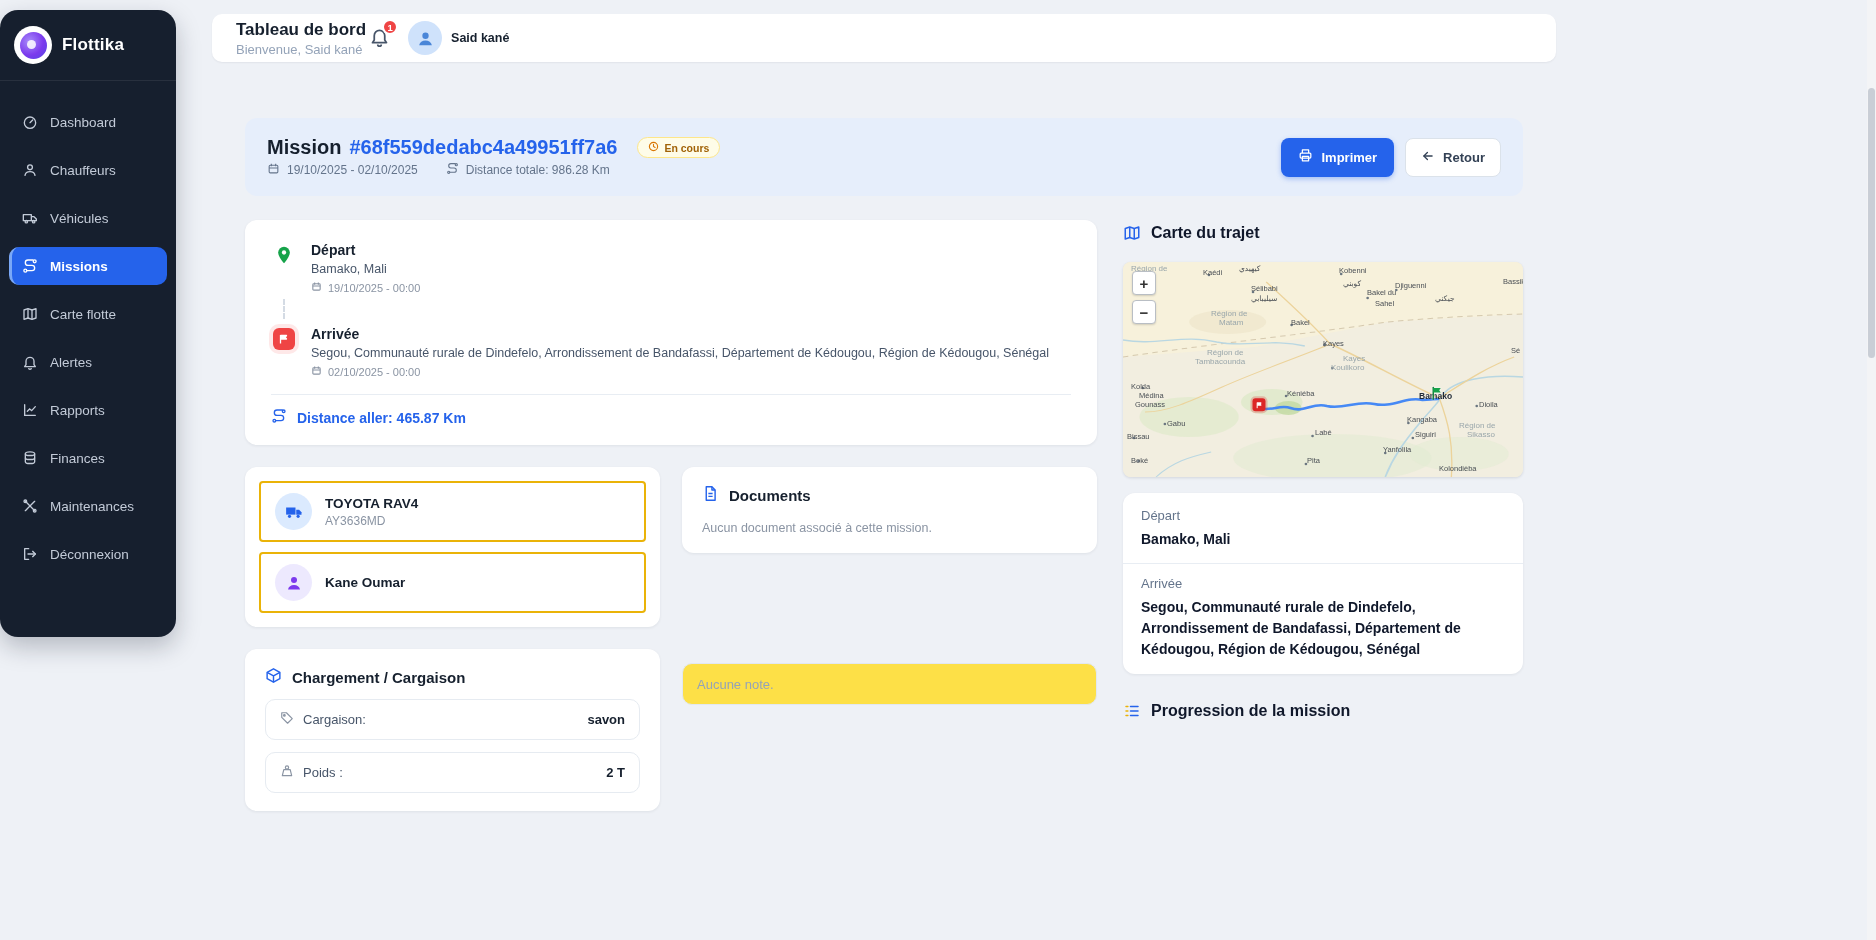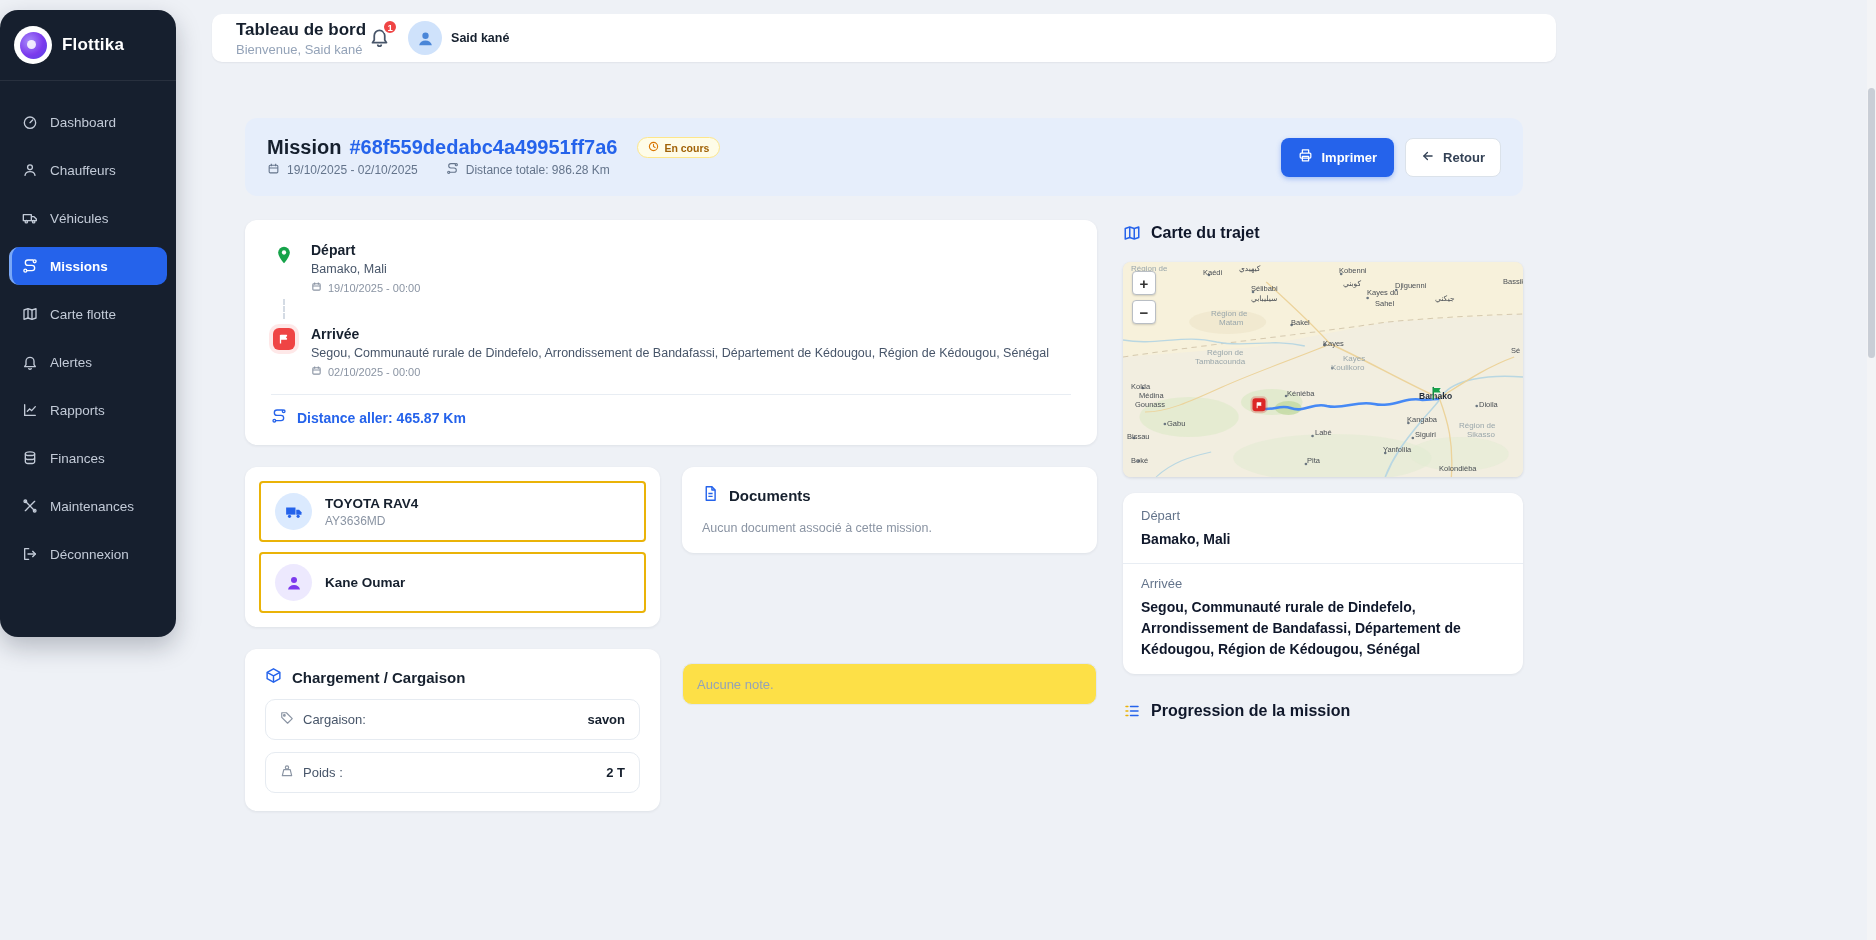--- a/index.html
+++ b/index.html
@@ -568,21 +568,21 @@
                   <span class="map-label region" style="left: 2%; top: 1%;">Région de</span>
                   <span class="map-label town" style="left: 20%; top: 3%;">Kaédi</span>
                   <span class="map-label town" style="left: 29%; top: 1%;">كيهيدي</span>
                   <span class="map-label town" style="left: 54%; top: 2%;">Kobenni</span>
                   <span class="map-label town" style="left: 55%; top: 8%;">كوبني</span>
                   <span class="map-label town" style="left: 95%; top: 7%;">Bassik</span>
                   <span class="map-label town" style="left: 32%; top: 10%;">Sélibabi</span>
                   <span class="map-label town" style="left: 32%; top: 15%;">سيليبابي</span>
                   <span class="map-label town" style="left: 68%; top: 9%;">Djiguenni</span>
                   <span class="map-label town" style="left: 70%; top: 15%; margin-left: 32px;">جيكني</span>
-                  <span class="map-label town" style="left: 61%; top: 12%;">Kayes du</span>
+                  <span class="map-label town" style="left: 61%; top: 12%;">Bakel du</span>
                   <span class="map-label town" style="left: 63%; top: 17%;">Sahel</span>
                   <span class="map-label region" style="left: 22%; top: 22%;">Région de</span>
                   <span class="map-label region" style="left: 24%; top: 26%;">Matam</span>
                   <span class="map-label town" style="left: 42%; top: 26%;">Bakel</span>
                   <span class="map-label town" style="left: 50%; top: 36%;">Kayes</span>
                   <span class="map-label region" style="left: 55%; top: 43%;">Kayes</span>
                   <span class="map-label town" style="left: 97%; top: 39%;">Sé</span>
                   <span class="map-label region" style="left: 21%; top: 40%;">Région de</span>
                   <span class="map-label region" style="left: 18%; top: 44%;">Tambacounda</span>
                   <span class="map-label region" style="left: 52%; top: 47%;">Koulikoro</span>

